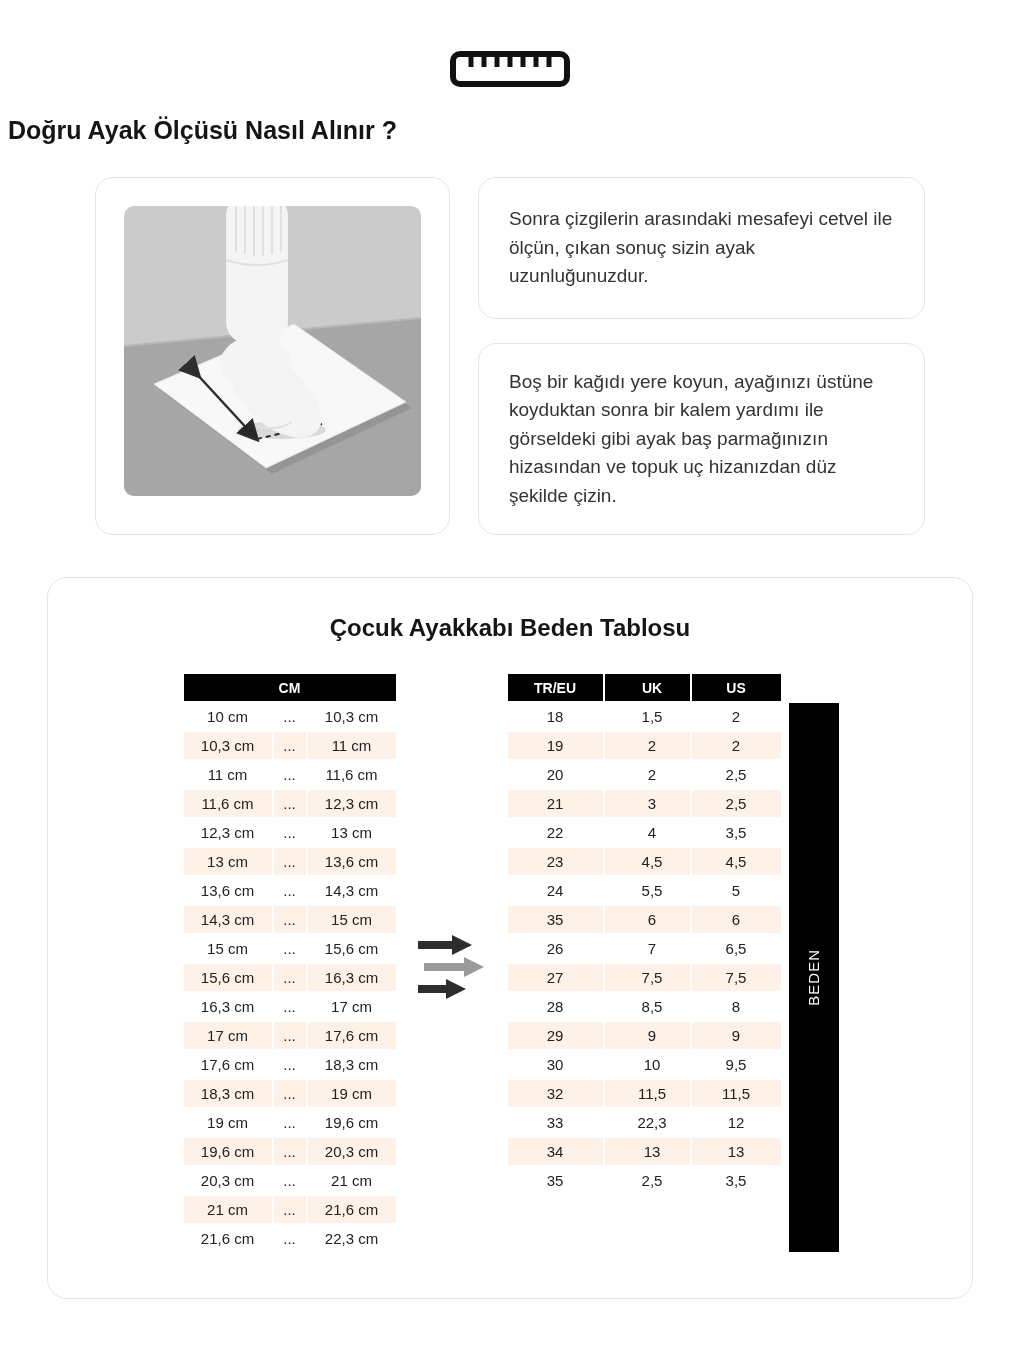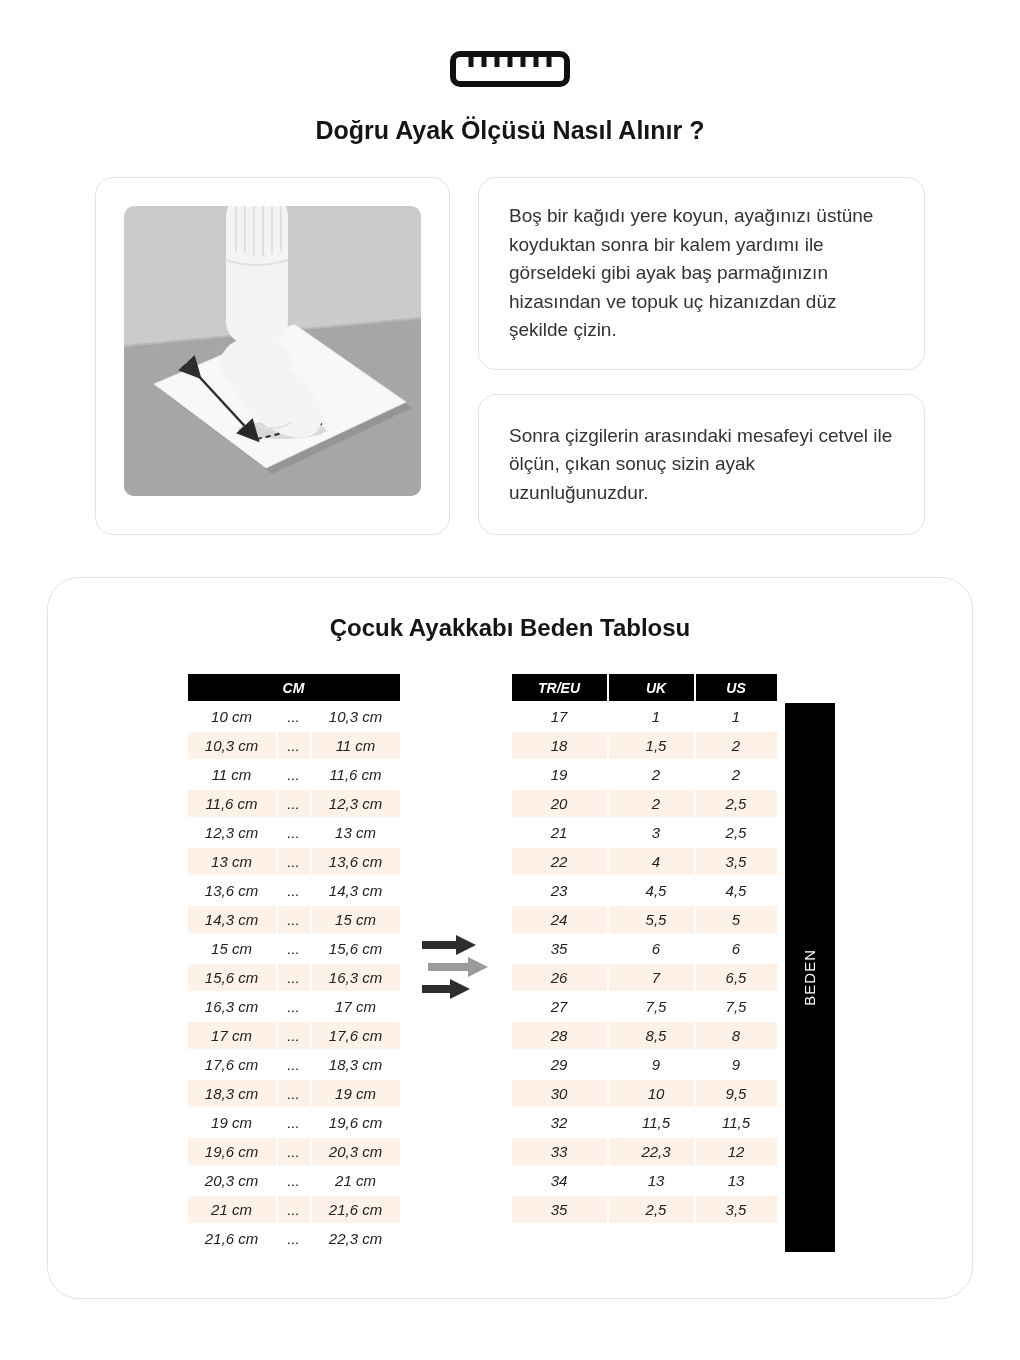--- a/index.html
+++ b/index.html
@@ -10,21 +10,20 @@
     font-family: "Liberation Sans", sans-serif;
     color: #1f1f1f;
   }
   .page { width: 1020px; min-height: 1360px; padding: 48px 0 40px; }
 
   
   .ruler-wrap { display: flex; justify-content: center; margin-bottom: 26px; }
   .ruler-wrap svg { display: block; }
 
   .page-title {
-    text-align: center;
     font-size: 25px;
     font-weight: bold;
     margin: 0 8px 32px;
     color: #151515;
   }
 
   .card {
     background: #ffffff;
     border: 1px solid #e4e4e4;
     border-radius: 18px;
@@ -60,21 +59,21 @@
     margin: 0;
     font-size: 19px;
     line-height: 1.5;
     color: #333333;
   }
 
   
   .table-card {
     margin: 42px 47px 0;
     padding: 36px 0 44px;
-    border-radius: 32px;
+    border-radius: 20px;
   }
   .table-title {
     text-align: center;
     font-size: 24px;
     font-weight: bold;
     margin: 0 0 30px;
     color: #151515;
   }
 
   .tables {
@@ -82,21 +81,20 @@
     justify-content: center;
     align-items: flex-start;
     gap: 14px;
   }
 
   table {
     border-collapse: separate;
     border-spacing: 2px;
     font-size: 15px;
     color: #222;
-    font-style: italic;
   }
   th {
     background: #000000;
     color: #ffffff;
     font-weight: bold;
     font-size: 14px;
     height: 27px;
     padding: 0 6px;
     text-align: center;
   }
@@ -107,21 +105,21 @@
     background: #ffffff;
   }
   tbody tr:nth-child(even) td { background: #fdf1e8; }
 
   .cm-table .col-from { width: 88px; }
   .cm-table .col-dots { width: 32px; color: #222; }
   .cm-table .col-to   { width: 88px; }
 
   .intl-table .col-eu { width: 95px; }
   .intl-table .col-uk { width: 85px; padding-left: 16px; }
-  .intl-table .col-us { width: 81px; }
+  .intl-table .col-us { width: 89px; }
 
   .arrows {
     align-self: flex-start;
     margin-top: 262px;
     padding: 0 6px;
   }
   .arrows svg { display: block; }
 
   .beden-bar {
     align-self: stretch;
@@ -202,24 +200,24 @@
         <path d="M102,54 q31,10 62,0" fill="none" stroke="#e1e1e1" stroke-width="2"></path>
 
         <ellipse cx="132" cy="158" rx="36" ry="28" fill="#f4f4f4"></ellipse>
         <ellipse cx="152" cy="190" rx="54" ry="30" transform="rotate(40 152 190)" fill="#f4f4f4"></ellipse>
         <path d="M168,216 q-16,10 -34,4" fill="none" stroke="#e0e0e0" stroke-width="2"></path>
       </svg>
     </div>
 
     <div class="instruction-col">
       <div class="card text-card">
-        <p>Boş bir kağıdı yere koyun, ayağınızı üstüne koyduktan sonra bir kalem yardımı ile görseldeki gibi ayak baş parmağınızın hizasından ve topuk uç hizanızdan düz şekilde çizin.</p>
+        <p>Sonra çizgilerin arasındaki mesafeyi cetvel ile ölçün, çıkan sonuç sizin ayak uzunluğunuzdur.</p>
       </div>
       <div class="card text-card">
-        <p>Sonra çizgilerin arasındaki mesafeyi cetvel ile ölçün, çıkan sonuç sizin ayak uzunluğunuzdur.</p>
+        <p>Boş bir kağıdı yere koyun, ayağınızı üstüne koyduktan sonra bir kalem yardımı ile görseldeki gibi ayak baş parmağınızın hizasından ve topuk uç hizanızdan düz şekilde çizin.</p>
       </div>
     </div>
   </div>
 
   <div class="card table-card">
     <h2 class="table-title">Çocuk Ayakkabı Beden Tablosu</h2>
 
     <div class="tables">
 
       <table class="cm-table">
@@ -337,25 +335,20 @@
 
       <table class="intl-table">
         <thead>
           <tr>
             <th class="col-eu">TR/EU</th>
             <th class="col-uk">UK</th>
             <th class="col-us">US</th>
           </tr>
         </thead>
         <tbody>
-          <tr>
-              <td class="col-eu">17</td>
-              <td class="col-uk">1</td>
-              <td class="col-us">1</td>
-            </tr>
             <tr>
               <td class="col-eu">18</td>
               <td class="col-uk">1,5</td>
               <td class="col-us">2</td>
             </tr>
             <tr>
               <td class="col-eu">19</td>
               <td class="col-uk">2</td>
               <td class="col-us">2</td>
             </tr>

